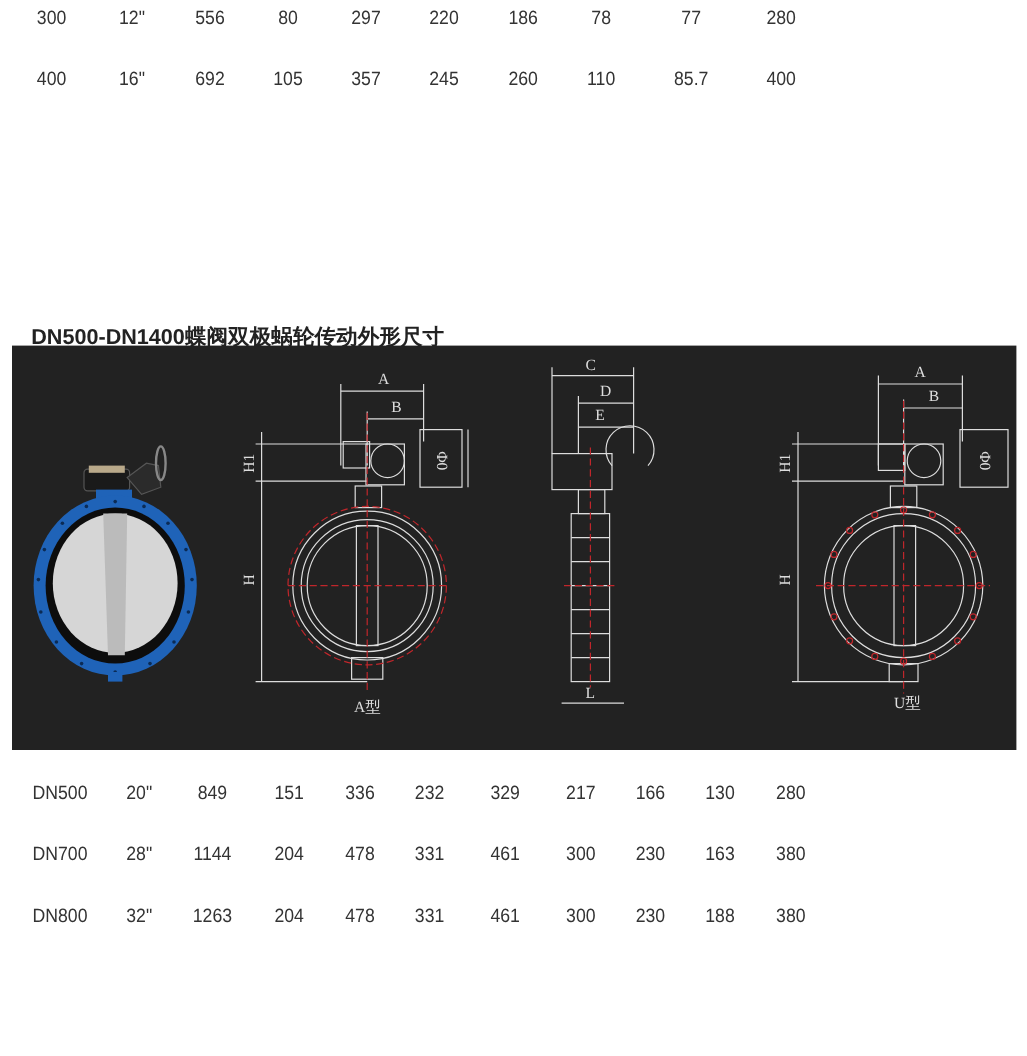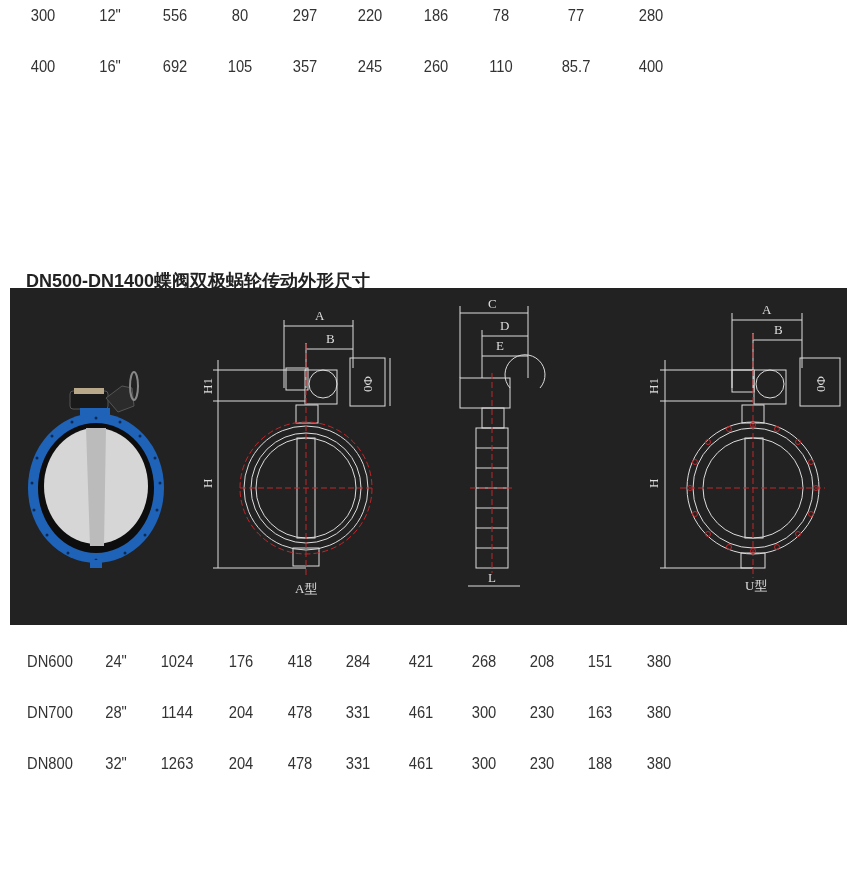--- a/index.html
+++ b/index.html
@@ -239,31 +239,31 @@
       <text x="640" y="200" transform="rotate(-90 644 196)">H</text>
       <text x="805" y="98" transform="rotate(90 811 94)">Φ0</text>
       <text x="735" y="302">U型</text>
     </g>
   </svg>
 </div>
 
 <table id="table2" class="num-table">
   <tbody>
     <tr>
-      <td>DN600</td>
-      <td>24"</td>
-      <td>1024</td>
-      <td>176</td>
-      <td>418</td>
-      <td>284</td>
-      <td>421</td>
-      <td>268</td>
-      <td>208</td>
+      <td>DN500</td>
+      <td>20"</td>
+      <td>849</td>
       <td>151</td>
-      <td>380</td>
+      <td>336</td>
+      <td>232</td>
+      <td>329</td>
+      <td>217</td>
+      <td>166</td>
+      <td>130</td>
+      <td>280</td>
     </tr>
     <tr>
       <td>DN700</td>
       <td>28"</td>
       <td>1144</td>
       <td>204</td>
       <td>478</td>
       <td>331</td>
       <td>461</td>
       <td>300</td>

